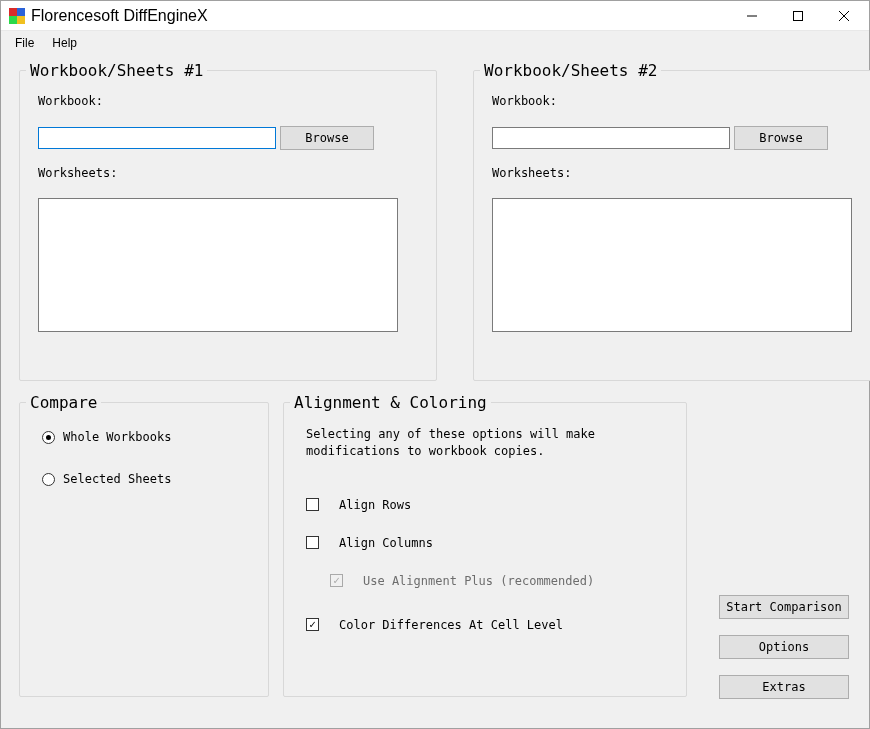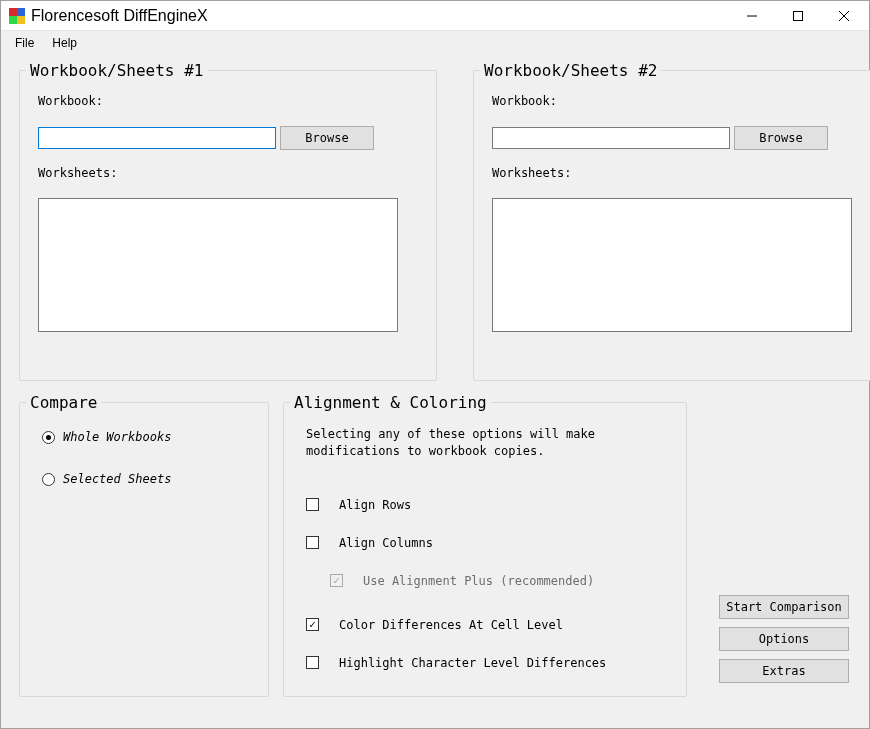--- a/index.html
+++ b/index.html
@@ -112,21 +112,21 @@
   }
   .browse-btn { width: 94px; }
   .ws-label { margin-bottom: 18px; }
   .ws-list {
     height: 134px;
     width: 360px;
     border: 1px solid #7a7a7a;
     background: #fff;
   }
   .compare-group { left: 18px; top: 338px; width: 250px; height: 304px; }
-  .compare-inner { padding: 18px 22px; font-style: italic; }
+  .compare-inner { padding: 18px 22px; }
   .radio-row { display: flex; align-items: center; gap: 8px; margin-bottom: 28px; }
   .radio {
     width: 13px; height: 13px;
     border: 1px solid #333; border-radius: 50%;
     display: flex; align-items: center; justify-content: center;
     background: #fff;
   }
   .radio.checked::after {
     content: ""; width: 5px; height: 5px; background: #000; border-radius: 50%;
   }
@@ -147,21 +147,21 @@
   .checkbox.disabled { border-color: #a9a9a9; background: #f0f0f0; }
   .checkbox.disabled.checked::after { color: #a9a9a9; }
   .disabled-text { color: #6d6d6d; }
   .right-buttons {
     position: absolute;
     left: 718px;
     top: 540px;
     width: 130px;
     display: flex;
     flex-direction: column;
-    gap: 8px;
+    gap: 16px;
   }
   .action-btn {
     height: 24px;
     border: 1px solid #adadad;
     background: #e1e1e1;
     font-family: inherit;
     font-size: 12px;
     display: flex; align-items: center; justify-content: center;
   }
 </style>
@@ -263,24 +263,20 @@
         <div class="check-row sub">
           <div class="checkbox disabled checked"></div>
           <span class="disabled-text">Use Alignment Plus (recommended)</span>
         </div>
 
         <div class="check-row">
           <div class="checkbox checked"></div>
           <span>Color Differences At Cell Level</span>
         </div>
 
-        <div class="check-row" style="margin-bottom:0">
-          <div class="checkbox"></div>
-          <span>Highlight Character Level Differences</span>
-        </div>
       </div>
     </fieldset>
 
     <div class="right-buttons">
       <div class="action-btn">Start Comparison</div>
       <div class="action-btn">Options</div>
       <div class="action-btn">Extras</div>
     </div>
 
   </div>

